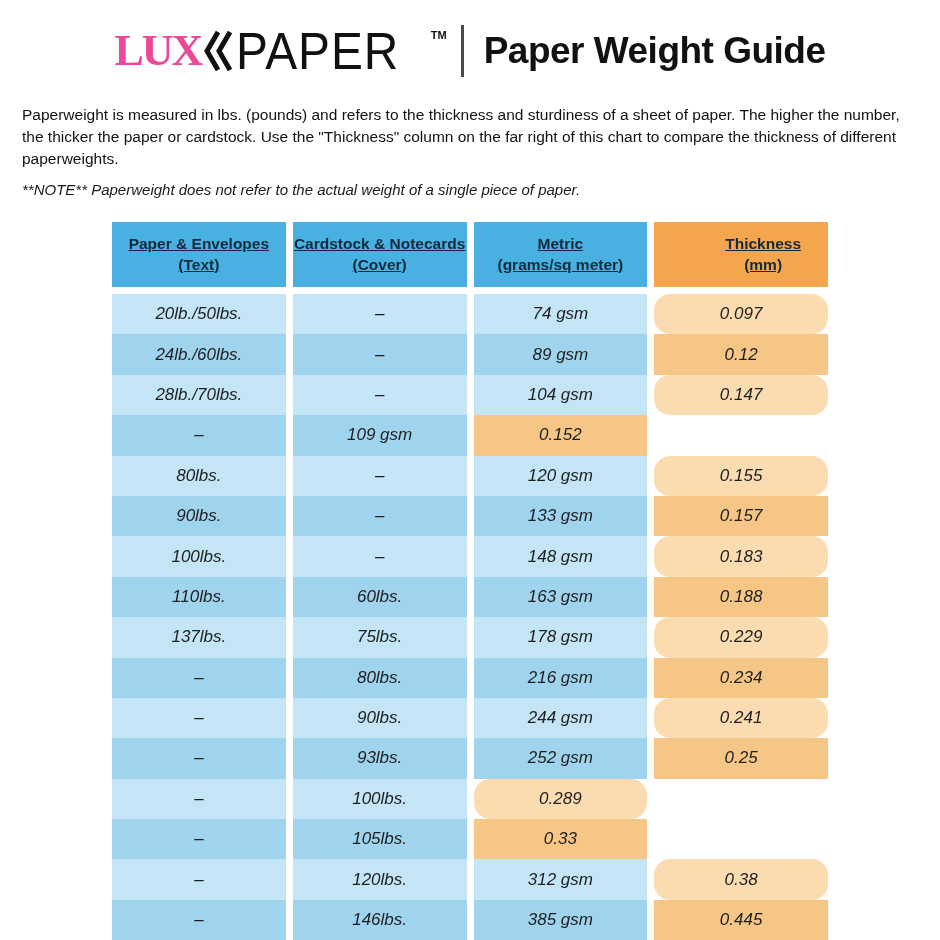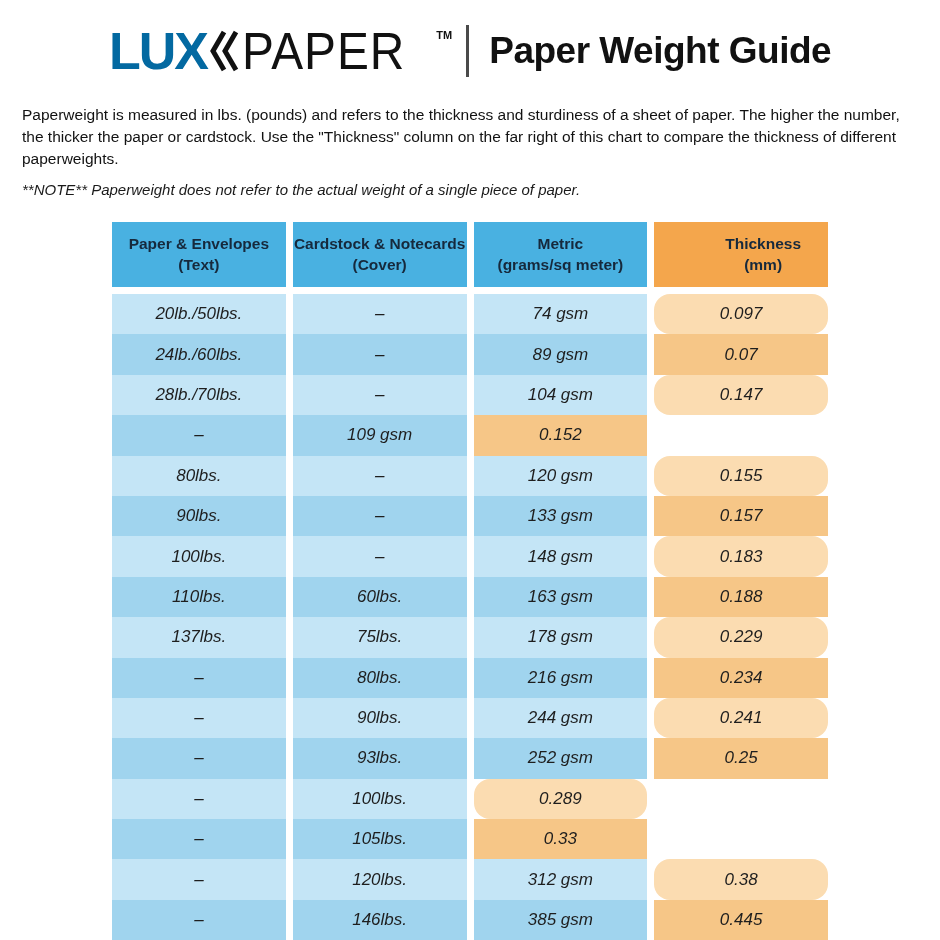--- a/index.html
+++ b/index.html
@@ -3,37 +3,37 @@
 <meta charset="utf-8">
 <style>
   * { margin:0; padding:0; box-sizing:border-box; }
   html,body { width:940px; height:940px; background:#ffffff; overflow:hidden;
               font-family:"Liberation Sans", sans-serif; }
   .page { width:940px; height:940px; padding-top:22px; }
 
   
   .brand-row { display:flex; justify-content:center; align-items:center; height:58px; }
   .logo { display:flex; align-items:flex-start; }
-  .logo-lux { font-size:52px; font-weight:900; color:#0369a1; letter-spacing:-2px; line-height:52px; }
+  .logo-lux { font-size:44px; font-weight:900; color:#ec4899; letter-spacing:-2px; line-height:52px;font-family:Liberation Serif, serif; }
   .logo-chevrons { display:inline-block; margin:3px 2px 0 3px; }
   .logo-paper { font-size:52px; font-weight:400; color:#111; letter-spacing:1px; line-height:52px;
                 transform:scale(0.92,1.0); transform-origin:left; }
   .logo-tm { font-size:11px; font-weight:700; color:#111; margin-top:4px; margin-left:17px; }
   .brand-divider { width:3px; height:52px; background:#4a4a4a; margin:0 20px 0 14px; }
   .page-title { font-size:37px; font-weight:800; color:#111; letter-spacing:-0.5px; }
 
   
   .intro { margin:24px 22px 0 22px; font-size:15.5px; line-height:1.42; color:#121212; }
   .note  { margin:11px 22px 0 22px; font-size:15px; font-style:italic; color:#1a1a1a; }
 
   
   .table-wrap { width:716px; margin:24px auto 0 auto; }
   .thead { display:grid; grid-template-columns:repeat(4,1fr); column-gap:7px; height:65px; }
   .th { display:flex; flex-direction:column; justify-content:center; align-items:center;
-        font-weight:700; font-size:15.5px; line-height:1.35; color:#16293c; text-align:center; }
+        font-weight:700; font-size:15.5px; line-height:1.35; color:#16293c; text-align:center;text-decoration:underline; }
   .th.blue   { background:#49B1E1; }
   .th.orange { background:#F4A64C;padding-left:44px; }
 
   .tbody { margin-top:7px; }
   .trow { display:grid; grid-template-columns:repeat(4,1fr); column-gap:7px; height:40.4px; }
   .tcell { display:flex; justify-content:center; align-items:center;
            font-size:17px; font-style:italic; color:#1e1e1e; }
   .trow.light .tcell.blue   { background:#C4E5F6; }
   .trow.dark  .tcell.blue   { background:#A0D4EE; }
   .trow.light .tcell.orange { background:#FBDCB1;border-radius:16px; }
@@ -86,21 +86,21 @@
         <div class="trow light">
           <div class="tcell blue">20lb./50lbs.</div>
           <div class="tcell blue">–</div>
           <div class="tcell blue">74 gsm</div>
           <div class="tcell orange">0.097</div>
         </div>
         <div class="trow dark">
           <div class="tcell blue">24lb./60lbs.</div>
           <div class="tcell blue">–</div>
           <div class="tcell blue">89 gsm</div>
-          <div class="tcell orange">0.07</div>
+          <div class="tcell orange">0.12</div>
         </div>
         <div class="trow light">
           <div class="tcell blue">28lb./70lbs.</div>
           <div class="tcell blue">–</div>
           <div class="tcell blue">104 gsm</div>
           <div class="tcell orange">0.147</div>
         </div>
         <div class="trow dark">
           <div class="tcell blue">–</div>
           <div class="tcell blue">109 gsm</div>

